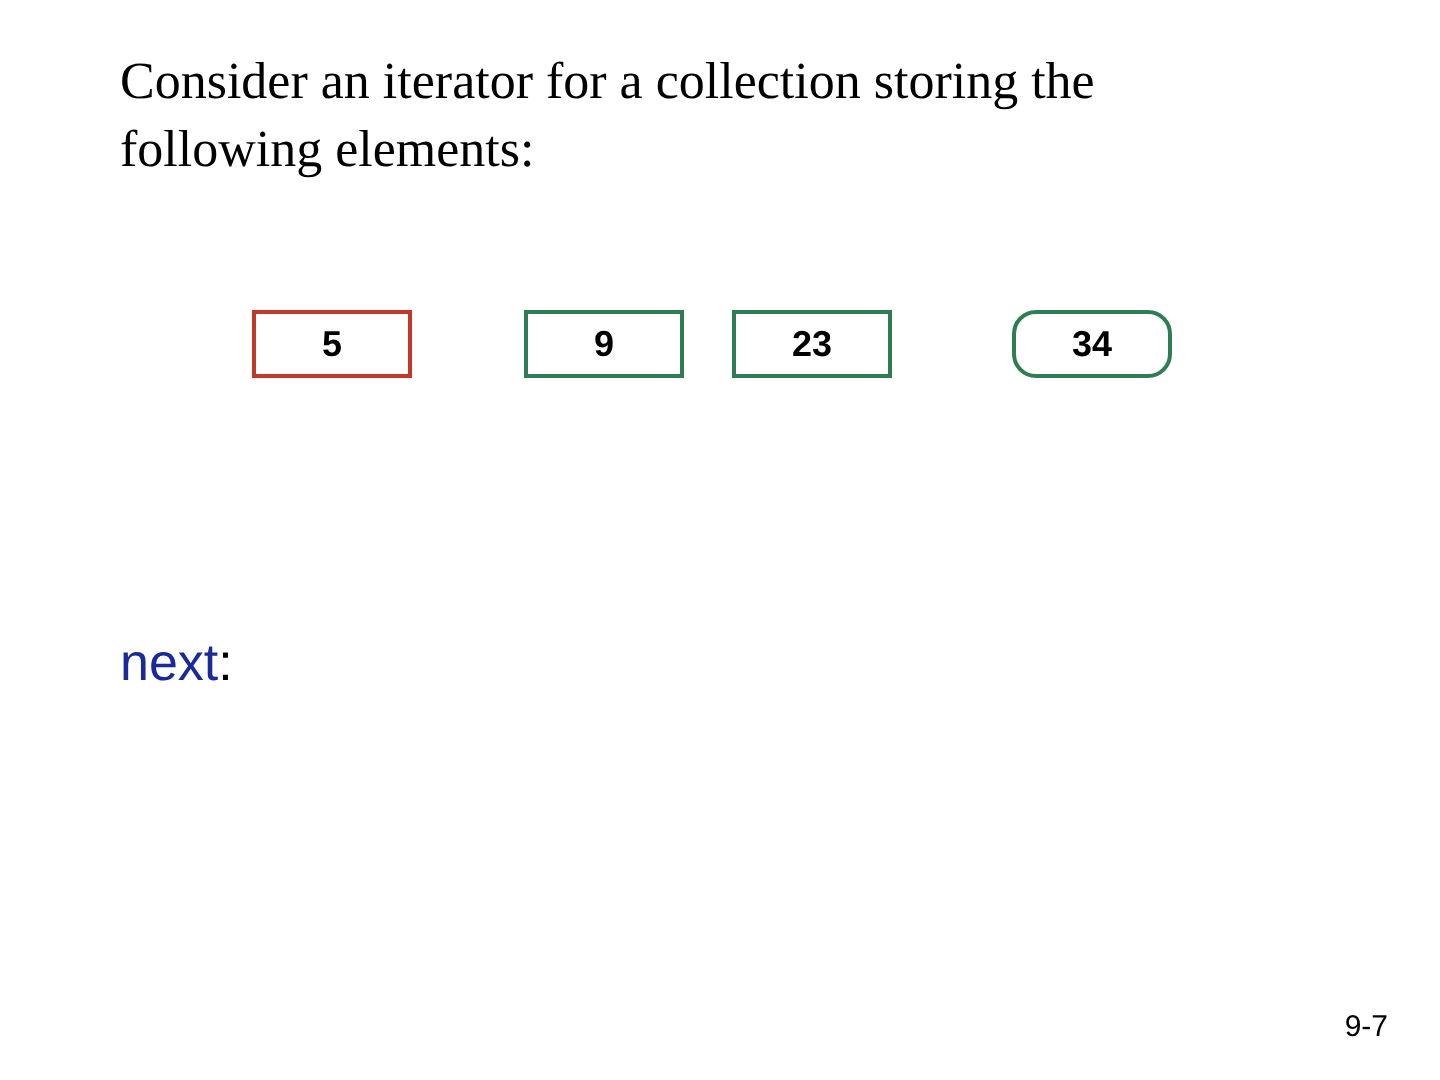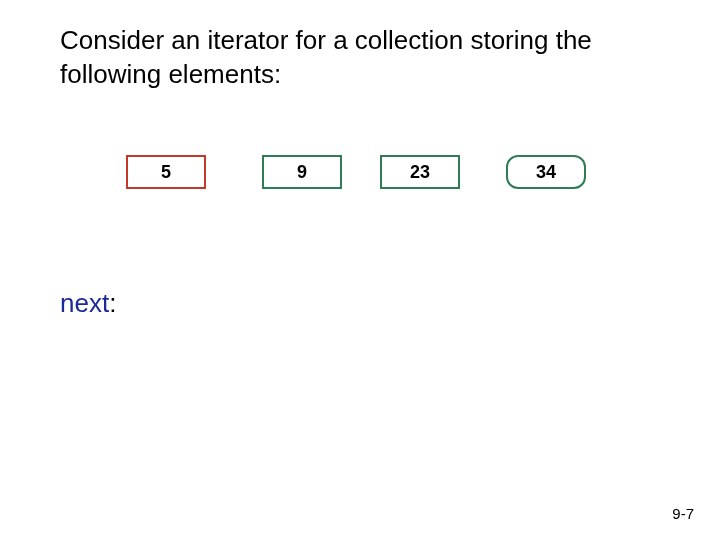--- a/index.html
+++ b/index.html
@@ -13,45 +13,46 @@
     overflow: hidden;
   }
   .heading {
     position: absolute;
     left: 60px;
     top: 24px;
     width: 580px;
     font-size: 26px;
     line-height: 1.3;
     color: #000000;
+    font-family: Liberation Serif, serif;
   }
   .box {
     position: absolute;
     top: 155px;
     width: 80px;
     height: 34px;
     border: 2px solid;
     box-sizing: border-box;
     text-align: center;
     line-height: 30px;
     font-size: 18px;
     font-weight: bold;
     color: #000000;
     background: #ffffff;
   }
   .box.highlight { border-color: #c0392b; }
   .box.normal    { border-color: #2e7d54; }
   .b0 { left: 126px; }
   .b1 { left: 262px; }
-  .b2 { left: 380px; }
+  .b2 { left: 366px; }
   .b3 { left: 506px; border-radius: 12px; }
   .next-label {
     position: absolute;
     left: 60px;
-    top: 288px;
+    top: 316px;
     font-size: 26px;
     color: #1a2a99;
   }
   .next-colon {
     color: #000000;
   }
   .page-number {
     position: absolute;
     right: 26px;
     bottom: 18px;

